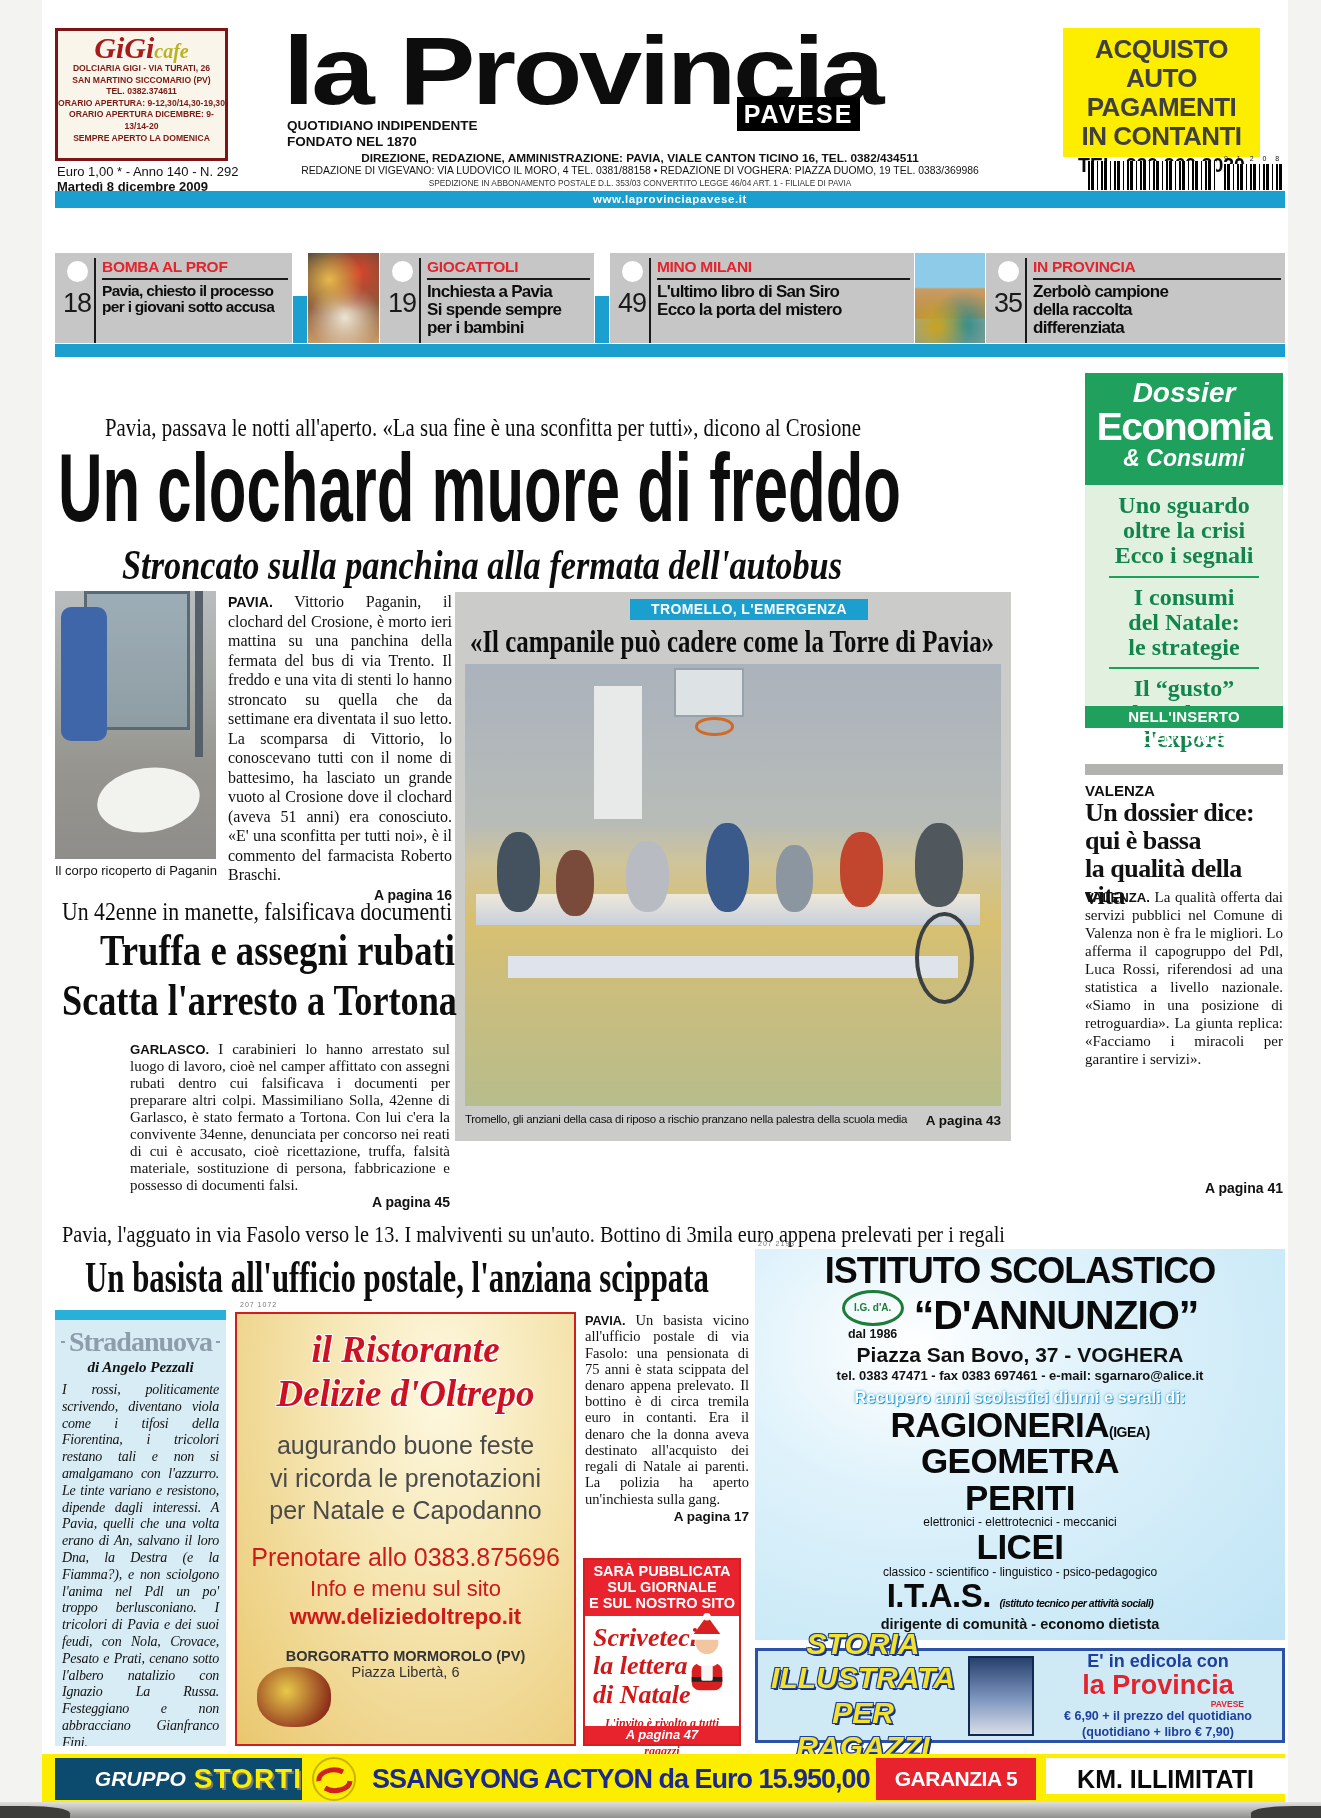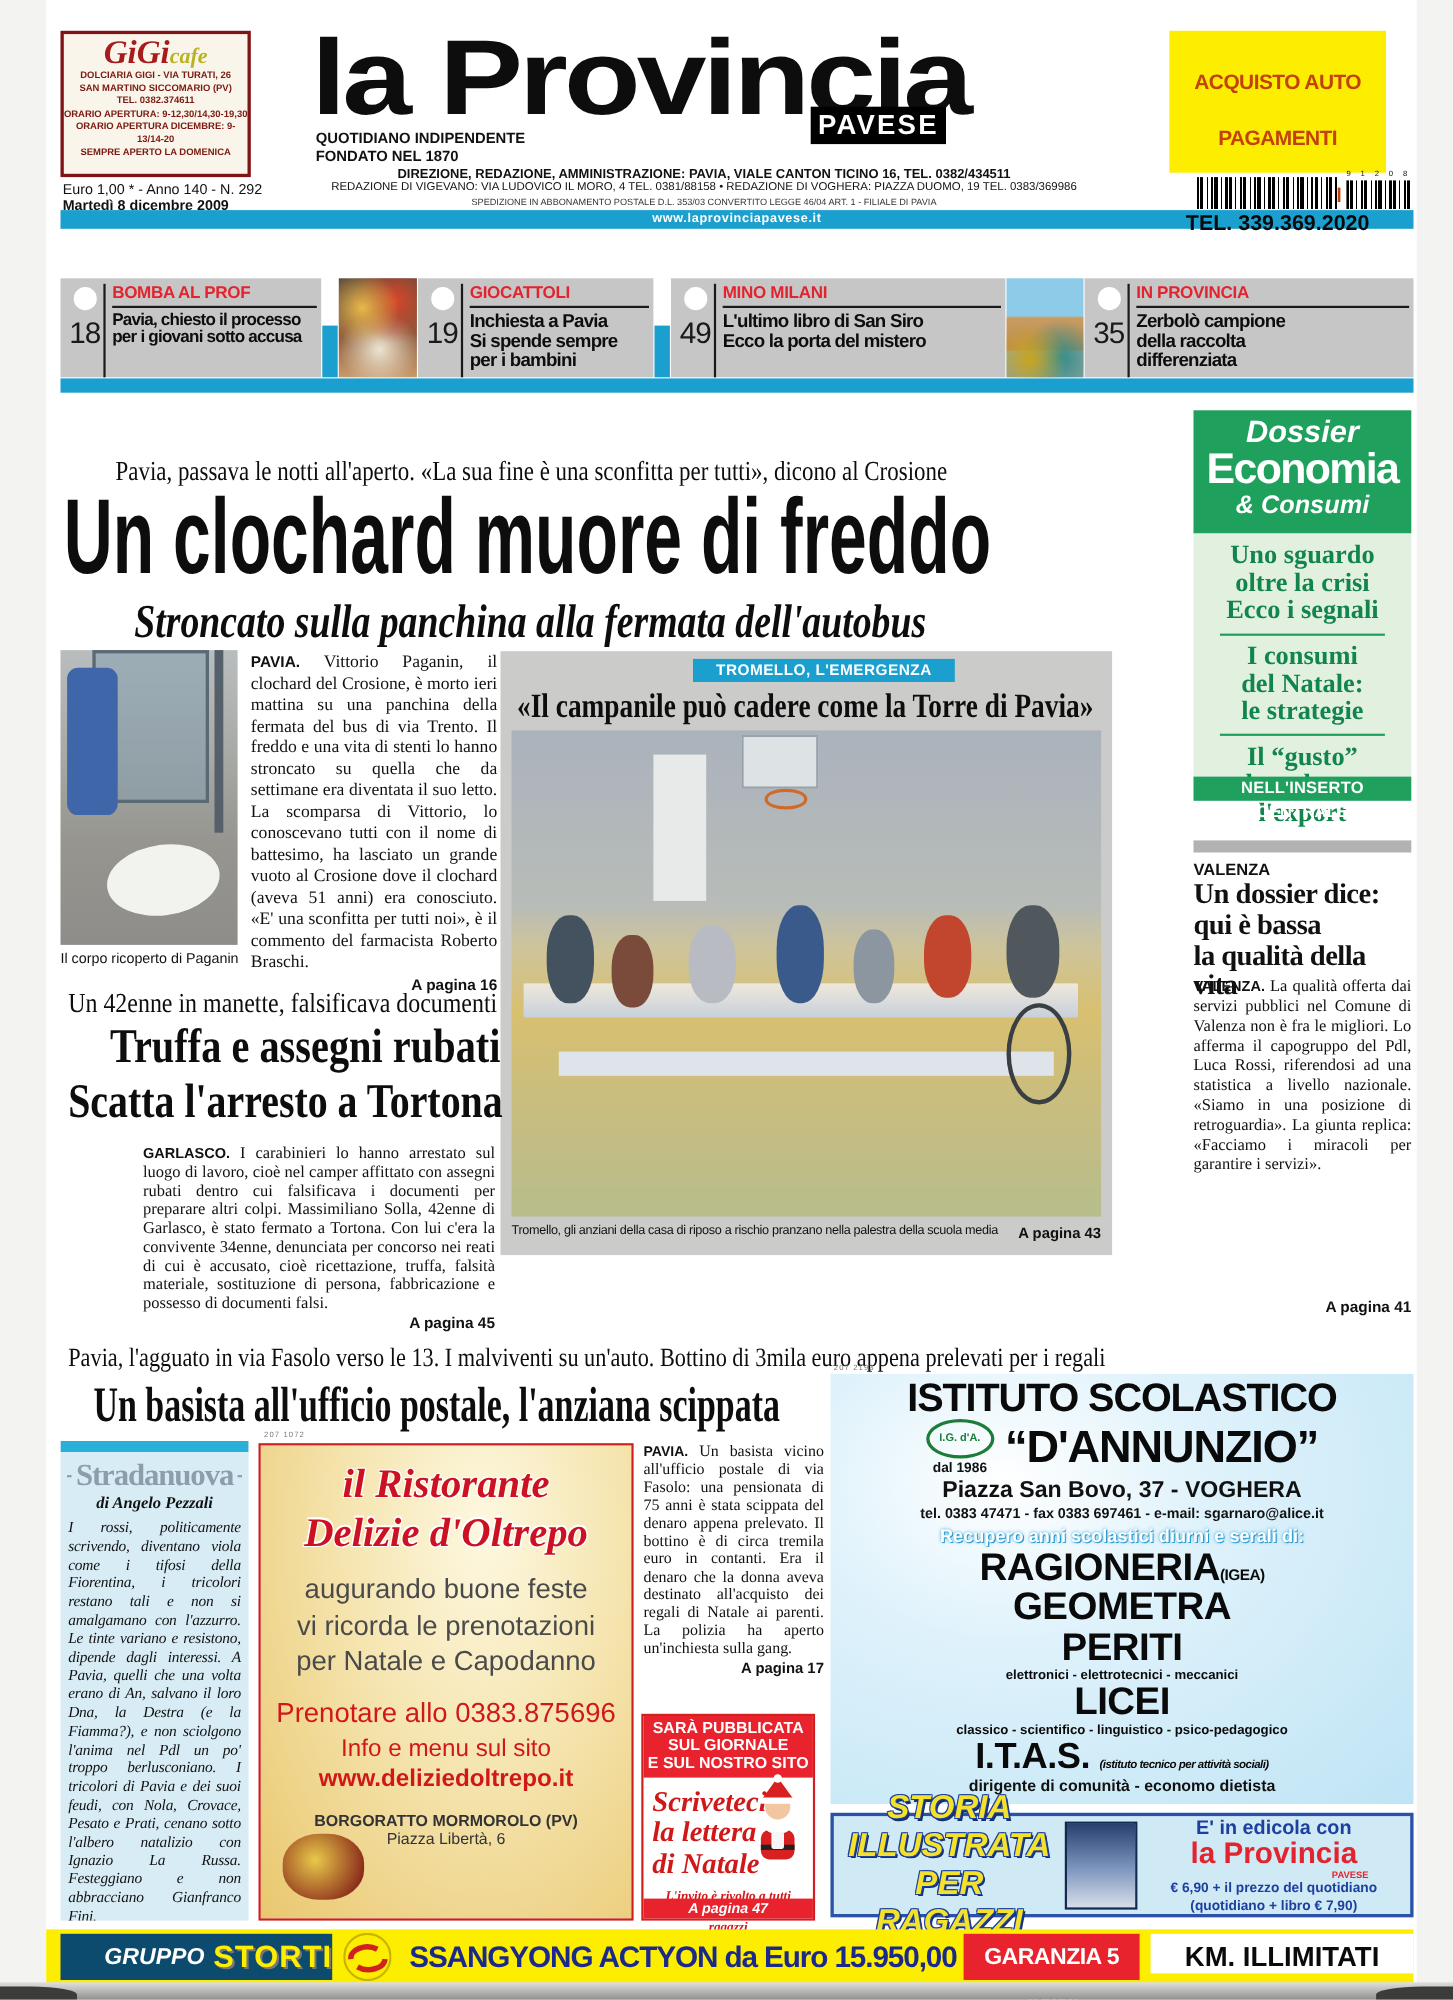--- a/index.html
+++ b/index.html
@@ -17,21 +17,21 @@
   .intro{font-weight:bold;font-family:"Liberation Sans",sans-serif;font-size:0.88em;}
   .pref{font-weight:bold;font-family:"Liberation Sans",sans-serif;font-size:14px;text-align:right;margin-top:2px;}
   
   .gigi{border:3px solid #7d1416;background:#faf5ea;box-sizing:border-box;text-align:center;padding-top:2px;}
   .gigi-brand{font-family:"Liberation Serif",serif;font-style:italic;font-weight:bold;font-size:30px;color:#a61b1b;line-height:1;}
   .gigi-brand .cafe{color:#b9b222;font-size:20px;}
   .gigi-line{font-size:8.6px;font-weight:bold;color:#7a1a12;line-height:1.35;}
   .pavese{background:#000;color:#fff;font-weight:bold;font-size:25px;letter-spacing:2px;text-align:center;line-height:34px;}
   .urlbar{background:#1a9fce;color:#fff;font-weight:bold;font-size:11.5px;letter-spacing:.6px;text-align:center;line-height:17px;}
   .autoad{background:#fdee00;text-align:center;box-sizing:border-box;padding-top:7px;}
-  .autoad .l{font-weight:900;font-size:19px;line-height:1.12;letter-spacing:-0.5px;color:#c2410c;margin-top:30px;}
+  .autoad .l{font-weight:900;font-size:26px;line-height:1.12;letter-spacing:-0.5px;color:#404040;}
   .autoad .ph{font-weight:900;font-size:19.5px;margin-top:3px;color:#0a0a0a;}
   .barcode{background:repeating-linear-gradient(90deg,#000 0 2px,#fff 2px 3px,#000 3px 6px,#fff 6px 9px,#000 9px 10px,#fff 10px 13px);}
   
   .teaser{position:absolute;top:253px;height:90px;background:#c6c6c6;display:flex;box-sizing:border-box;padding:5px 4px 0 5px;}
   .tz-left{width:34px;display:flex;flex-direction:column;align-items:center;flex:none;}
   .tz-dot{width:21px;height:21px;border-radius:50%;background:#fff;margin-top:3px;}
   .tz-num{font-size:27px;margin-top:6px;color:#1a1a1a;letter-spacing:-1px;}
   .tz-right{flex:1;border-left:2px solid #1a1a1a;padding-left:6px;min-width:0;}
   .tz-tag{color:#e2242e;font-weight:bold;font-size:15.5px;letter-spacing:-0.3px;border-bottom:2px solid #1a1a1a;padding-bottom:2px;}
   .tz-title{font-weight:bold;font-size:17px;line-height:1.05;letter-spacing:-0.7px;margin-top:3px;white-space:pre-line;color:#0d0d0d;}
@@ -83,21 +83,21 @@
   .ist .t1{font-weight:900;font-size:36px;letter-spacing:-1px;line-height:1.05;color:#0a0a0a;}
   .ist .row{display:flex;justify-content:center;align-items:center;gap:10px;margin-top:0px;}
   .ist .oval{width:62px;flex:none;}
   .ist .oval .o{width:56px;height:30px;border:3px solid #1c7c38;border-radius:50%;margin:0 auto;font-size:10px;font-weight:bold;color:#1c7c38;line-height:30px;}
   .ist .oval .dal{font-size:12.5px;font-weight:bold;margin-top:1px;}
   .ist .t2{font-weight:900;font-size:41px;letter-spacing:-1px;color:#0a0a0a;}
   .ist .addr{font-weight:bold;font-size:21px;margin-top:2px;}
   .ist .cont{font-weight:bold;font-size:13px;margin-top:1px;}
   .ist .ban{font-weight:bold;font-size:16.5px;color:#fff;text-shadow:0 0 3px #2a9cd0,1px 1px 0 #2a9cd0;margin-top:5px;}
   .ist .c{font-weight:900;font-size:35px;line-height:1.04;letter-spacing:-0.5px;color:#0a0a0a;}
-  .ist .cn{font-weight:bold;font-size:12px;line-height:1.1;color:#0a0a0a;}
+  .ist .cn{font-weight:normal;font-size:12px;line-height:1.1;color:#0a0a0a;}
   .ist .itas-n{font-size:10.5px;font-style:italic;font-weight:bold;}
   .ist .ftr{font-weight:bold;font-size:14.5px;margin-top:3px;}
   
   .storia{border:3px solid #2b52a8;background:#cfe9f5;box-sizing:border-box;display:flex;align-items:center;padding:4px 10px;gap:10px;position:absolute;}
   .storia .yel{font-style:italic;font-weight:900;font-size:30px;line-height:1.15;color:#f3e12c;white-space:pre-line;text-align:center;flex:1;
       text-shadow:1px 1px 0 #1d3f9e,-1px -1px 0 #1d3f9e,1px -1px 0 #1d3f9e,-1px 1px 0 #1d3f9e,2px 2px 0 #16306e;}
   .storia .book{width:62px;height:76px;flex:none;border:2px solid #102a50;background:linear-gradient(180deg,#28406e 0%,#7f98c0 55%,#d8dde8 100%);}
   .storia .rt{flex:1.2;text-align:center;color:#1d3f9e;}
   .storia .rt .tg{font-weight:bold;font-size:18px;}
   .storia .rt .br{font-weight:900;font-size:27px;color:#e2242e;line-height:1;}

